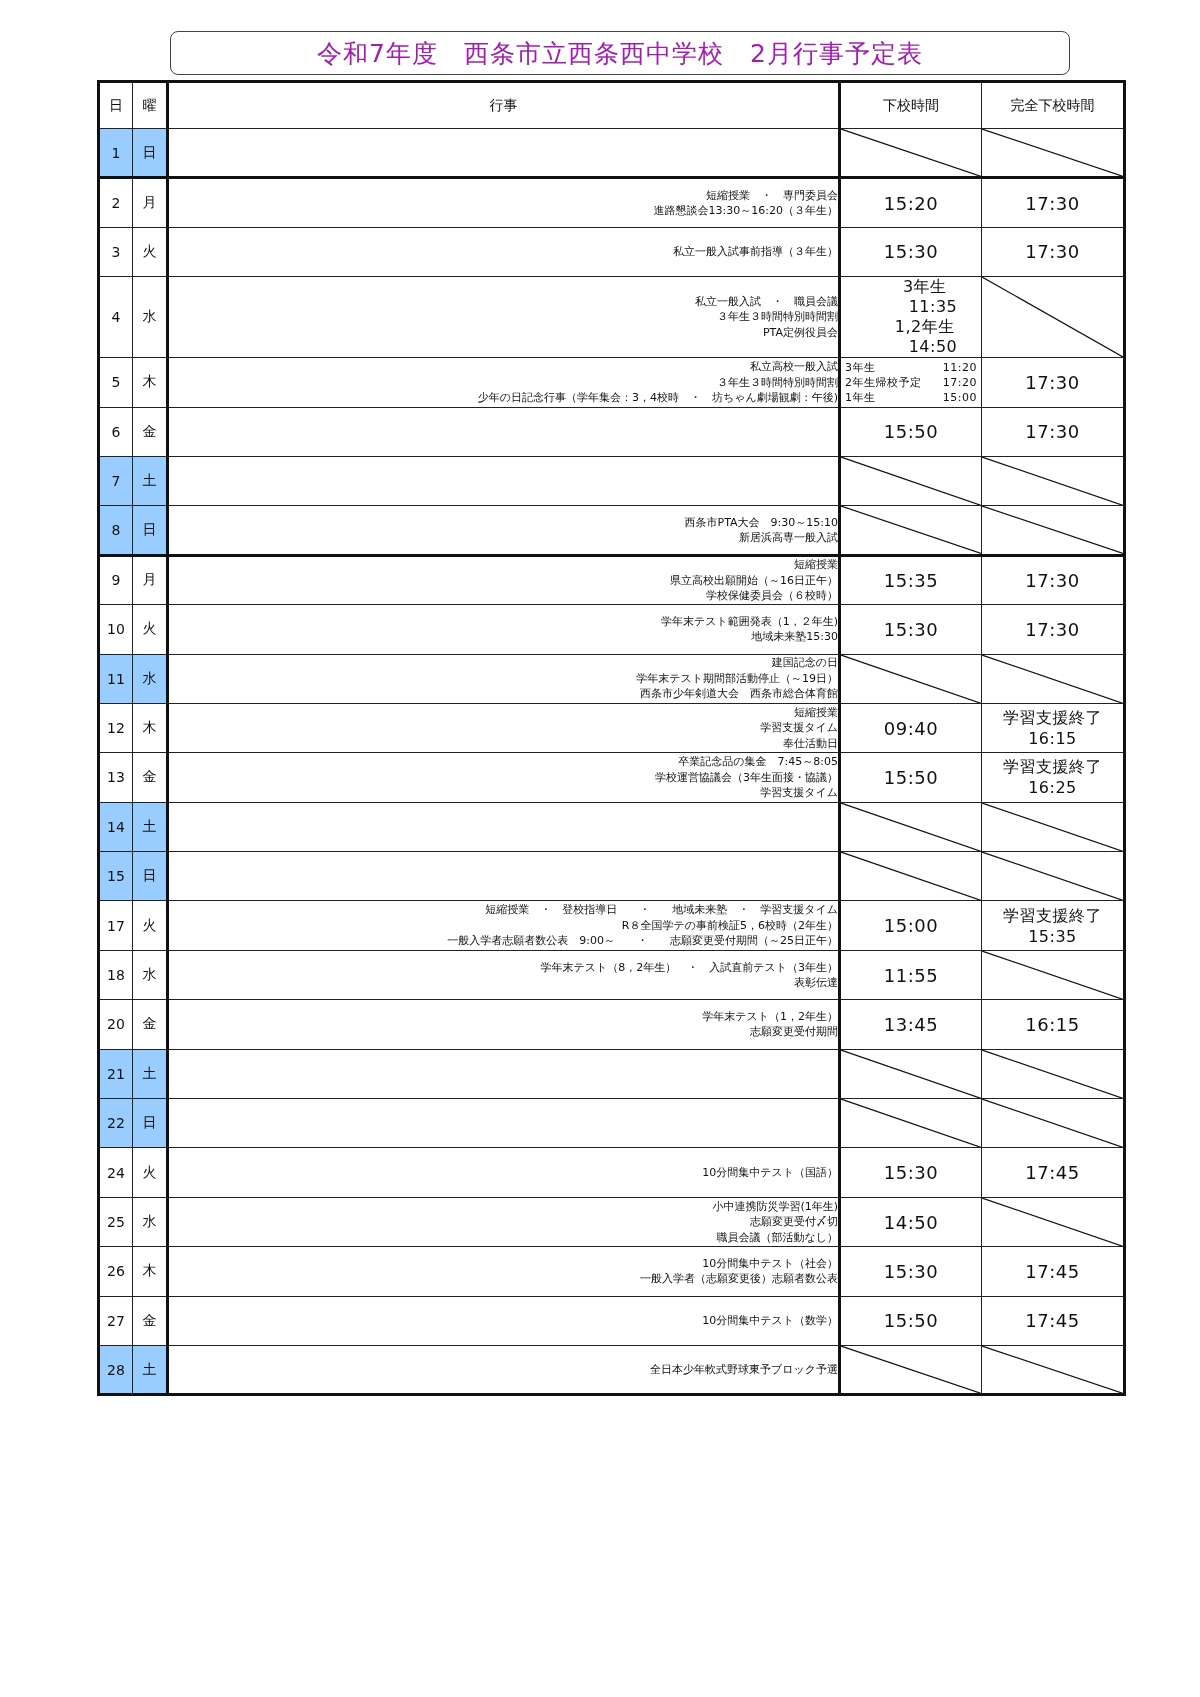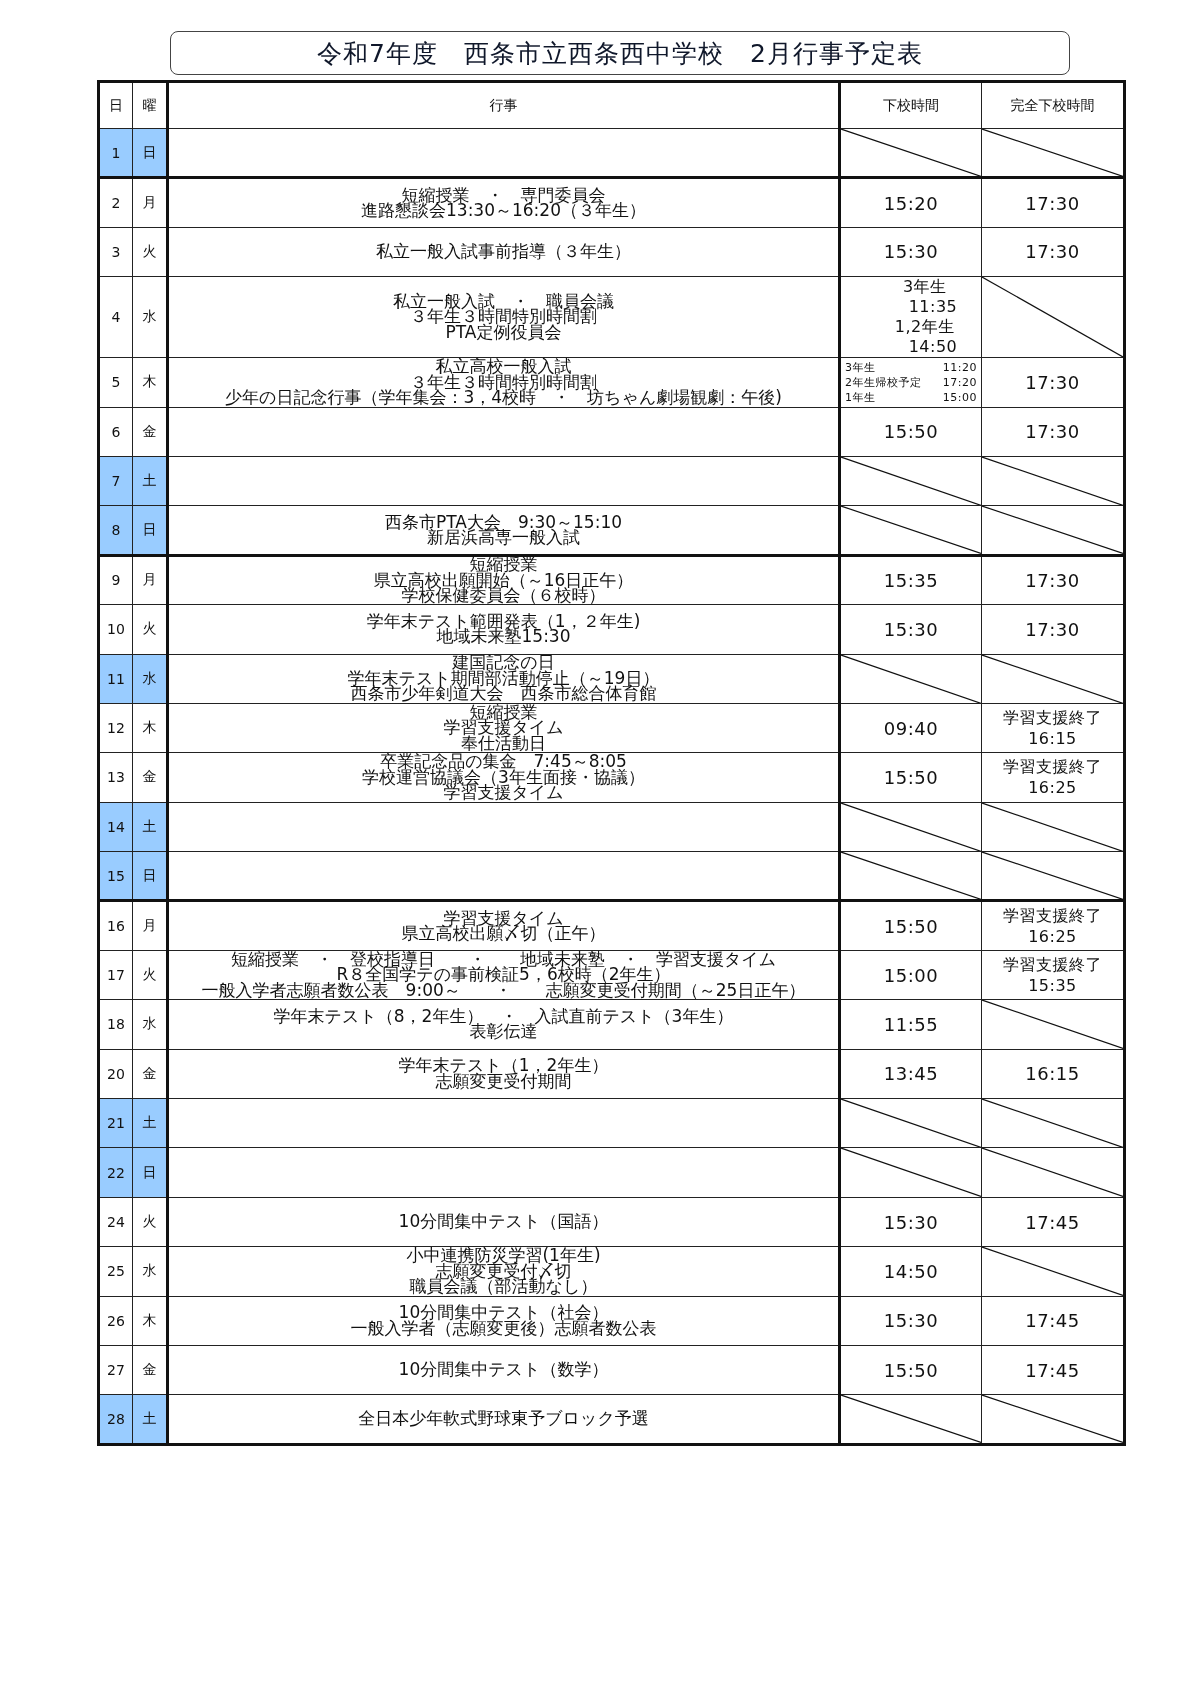--- a/index.html
+++ b/index.html
@@ -1,21 +1,21 @@
 <!DOCTYPE html>
 <html><head>
 <meta charset="utf-8">
 <style>
   html, body { margin:0; padding:0; background:#ffffff; }
   body { width:1200px; height:1697px; position:relative; font-family:"DejaVu Sans", sans-serif; color:#111; }
   .title-box {
     position:absolute; left:170px; top:31px; width:900px; height:44px;
     border:1px solid #444; border-radius:8px; box-sizing:border-box;
     display:flex; align-items:center; justify-content:center;
-    font-size:25px; letter-spacing:1px; color:#0f172a;
+    font-size:25px; letter-spacing:1px; color:#a21caf;
   }
   table.sched {
     position:absolute; left:97px; top:80px; width:1026px;
     border-collapse:collapse; table-layout:fixed;
     border:3px solid #111;
   }
   table.sched td, table.sched th {
     border:1px solid #222; padding:0; box-sizing:border-box;
     height:49.4px; font-weight:normal; overflow:hidden; position:relative;
   }
@@ -23,21 +23,21 @@
   col.c-day { width:34px; }
   col.c-wd { width:35px; }
   col.c-ev { width:672px; }
   col.c-dt { width:142px; }
   col.c-full { width:143px; }
   td.day, td.wd { text-align:center; font-size:14px; }
   td.hol { background:#99ccff; }
   td.ev {
     border-left:3px solid #111 !important;
     border-right:3px solid #111 !important;
-    font-size:17px; line-height:15.5px; padding-left:4px; vertical-align:middle; text-align:center;margin-left:21px;
+    font-size:11px; line-height:15.5px; padding-left:4px; vertical-align:middle; text-align:right;margin-left:21px;
   }
   th.ev-h { border-left:3px solid #111 !important; border-right:3px solid #111 !important; }
   td.tm { text-align:center; font-size:18px; letter-spacing:0.5px; }
   td.tm .two { font-size:16px; line-height:20px;margin-left:44px; }
   td.tm .small { font-size:11px; line-height:15px; text-align:left; padding:0 4px; }
   td.tm .small .ln { display:flex; justify-content:space-between; }
   td.tm .stack { font-size:16px; line-height:21px; }
   tr.thick-top td { border-top:3px solid #111; }
   tr.grey-top td { border-top:1px solid #888; }
   tr.last td.ev { border-bottom:3px solid #111 !important; }
@@ -282,35 +282,20 @@
           <svg class="slash" preserveAspectRatio="none" viewBox="0 0 100 100">
             <line x1="0" y1="0" x2="100" y2="100" stroke="#111" stroke-width="1.2" vector-effect="non-scaling-stroke"></line>
           </svg>
         </td>
         <td class="tm">
           <svg class="slash" preserveAspectRatio="none" viewBox="0 0 100 100">
             <line x1="0" y1="0" x2="100" y2="100" stroke="#111" stroke-width="1.2" vector-effect="non-scaling-stroke"></line>
           </svg>
         </td>
       </tr>
-      <tr class="thick-top">
-        <td class="day">16</td>
-        <td class="wd">月</td>
-        <td class="ev">
-          <span class="ev-line">学習支援タイム</span>
-          <span class="ev-line">県立高校出願〆切（正午）</span>
-        </td>
-        <td class="tm"><span>15:50</span></td>
-        <td class="tm">
-          <div class="stack">
-            <div>学習支援終了</div>
-            <div>16:25</div>
-          </div>
-        </td>
-      </tr>
       <tr>
         <td class="day">17</td>
         <td class="wd">火</td>
         <td class="ev">
           <span class="ev-line">短縮授業　・　登校指導日　　・　　地域未来塾　・　学習支援タイム</span>
           <span class="ev-line">R８全国学テの事前検証5，6校時（2年生）</span>
           <span class="ev-line">一般入学者志願者数公表　9:00～　　・　　志願変更受付期間（～25日正午）</span>
         </td>
         <td class="tm"><span>15:00</span></td>
         <td class="tm">

